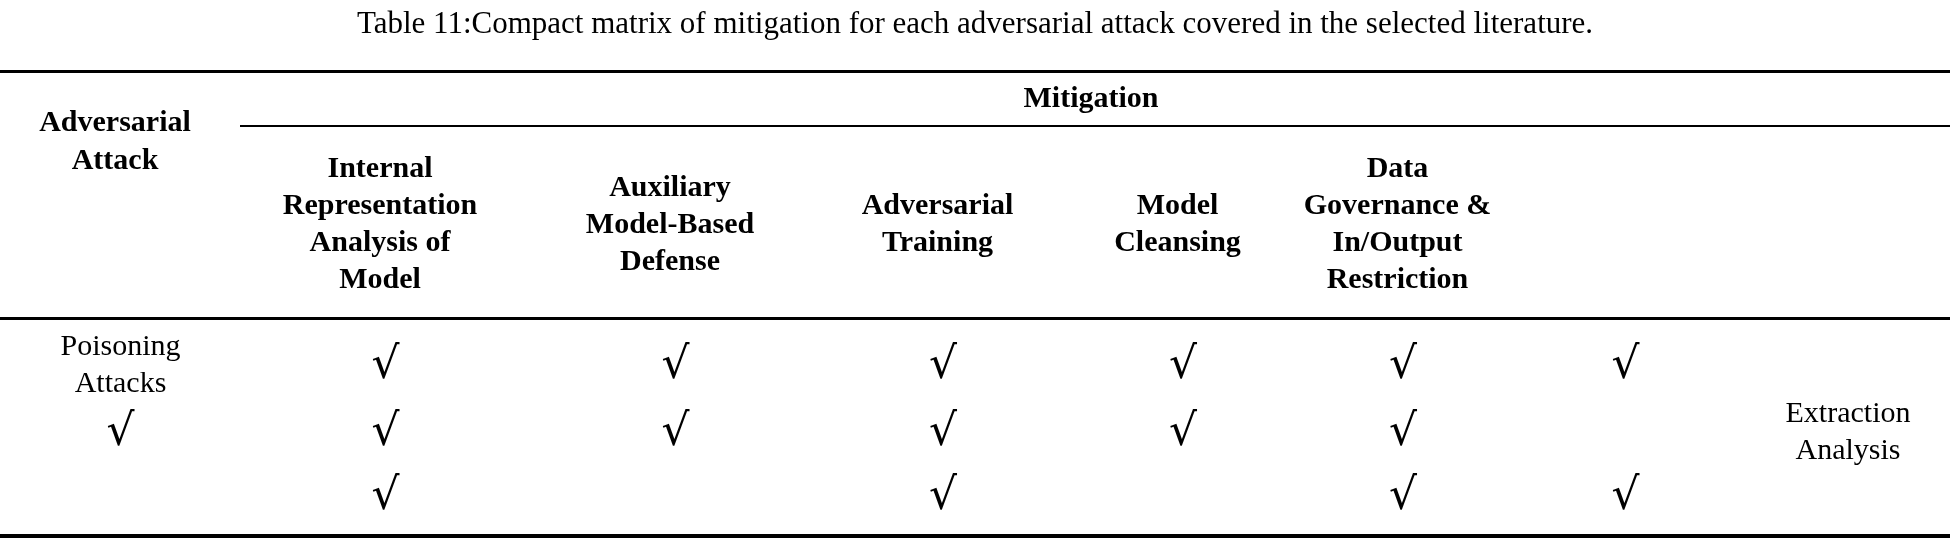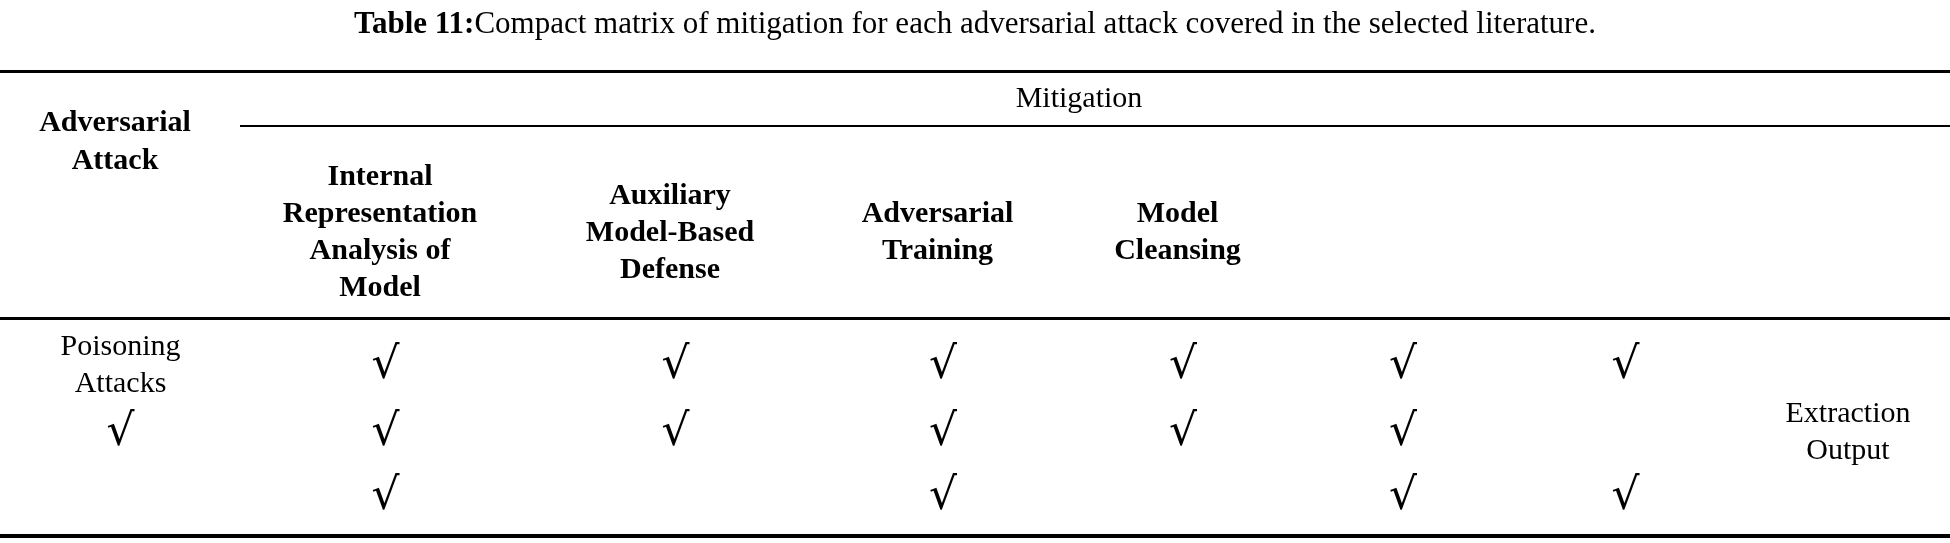--- a/index.html
+++ b/index.html
@@ -16,50 +16,49 @@
   .caption {
     position: absolute;
     top: 2px;
     left: 0;
     width: 100%;
     text-align: center;
     font-size: 31px;
     line-height: 42px;
     white-space: nowrap;
   }
-  .caption-label { font-weight: bold; }
+  .caption-label { font-weight: normal; }
   .caption-text { }
   .rule { position: absolute; background: #000000; }
   .rule-top    { top: 70px;  left: 0;     width: 1950px; height: 3px; }
   .rule-cmid   { top: 125px; left: 240px; width: 1710px; height: 2px; }
   .rule-mid    { top: 317px; left: 0;     width: 1950px; height: 3px; }
   .rule-bottom { top: 534px; left: 0;     width: 1950px; height: 4px; }
   .rowgroup-header {
     position: absolute;
     top: 102px; left: 0; width: 230px;
     text-align: center;
     font-weight: bold;
     font-size: 30px;
     line-height: 38px;
     white-space: pre-line;
   }
   .span-header {
     position: absolute;
-    top: 80px; left: 224px; width: 1710px;
+    top: 80px; left: 236px; width: 1710px;
     text-align: center;
-    font-weight: normal;
+    font-weight: bold;
     font-size: 30px;
   }
   .col-headers {
     position: absolute;
     top: 127px; left: 230px;
     width: 1720px; height: 190px;
     display: grid;
     grid-template-columns: 300px 280px 255px 225px 215px 230px 215px;
-    margin-top: 8px;
   }
   .hcell {
     display: flex;
     align-items: center;
     justify-content: center;
     text-align: center;
     font-weight: bold;
     font-size: 30px;
     line-height: 37px;
     white-space: pre-line;
@@ -112,20 +111,24 @@
 Representation
 Analysis of
 Model</div>
     <div class="hcell">Auxiliary
 Model-Based
 Defense</div>
     <div class="hcell">Adversarial
 Training</div>
     <div class="hcell">Model
 Cleansing</div>
+    <div class="hcell">Data
+Governance &amp;
+In/Output
+Restriction</div>
   </div>
 
   <div class="data-rows">
 
     <div class="cell">Poisoning
 Attacks</div>
     <div class="cell check-cell">√</div>
     <div class="cell check-cell">√</div>
     <div class="cell check-cell">√</div>
     <div class="cell check-cell">√</div>
@@ -135,21 +138,21 @@
 
     <div class="cell check-cell">√</div>
     <div class="cell check-cell">√</div>
     <div class="cell check-cell">√</div>
     <div class="cell check-cell">√</div>
     <div class="cell check-cell">√</div>
     <div class="cell check-cell">√</div>
     <div class="cell check-cell"></div>
 
     <div class="cell">Extraction
-Output</div>
+Analysis</div>
     <div class="cell check-cell"></div>
     <div class="cell check-cell">√</div>
     <div class="cell check-cell"></div>
     <div class="cell check-cell">√</div>
     <div class="cell check-cell"></div>
     <div class="cell check-cell">√</div>
     <div class="cell check-cell">√</div>
   </div>
 
 </div>

